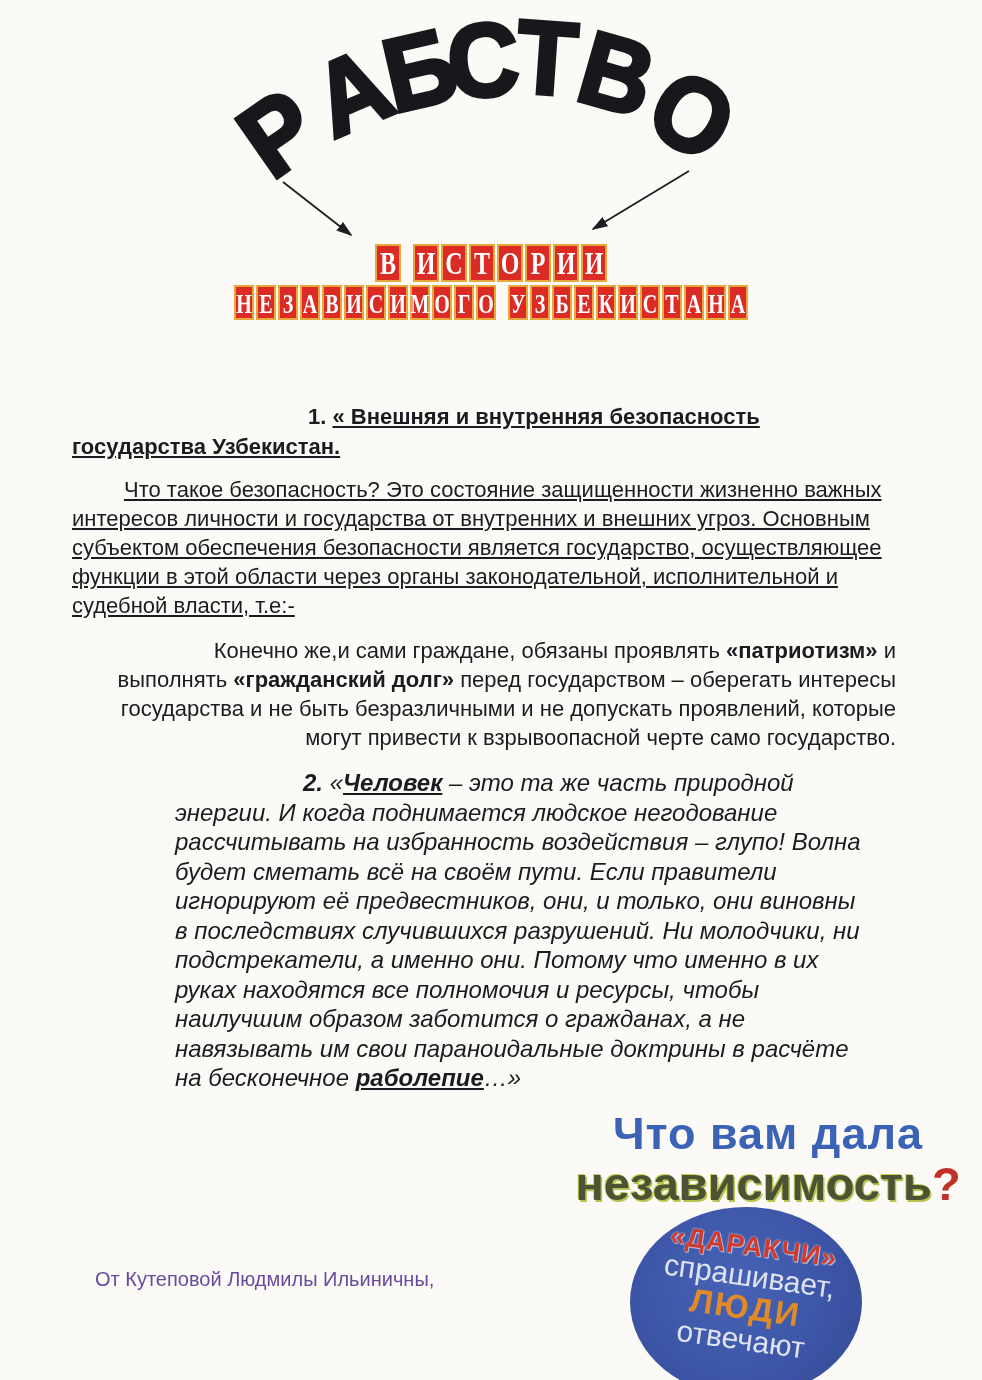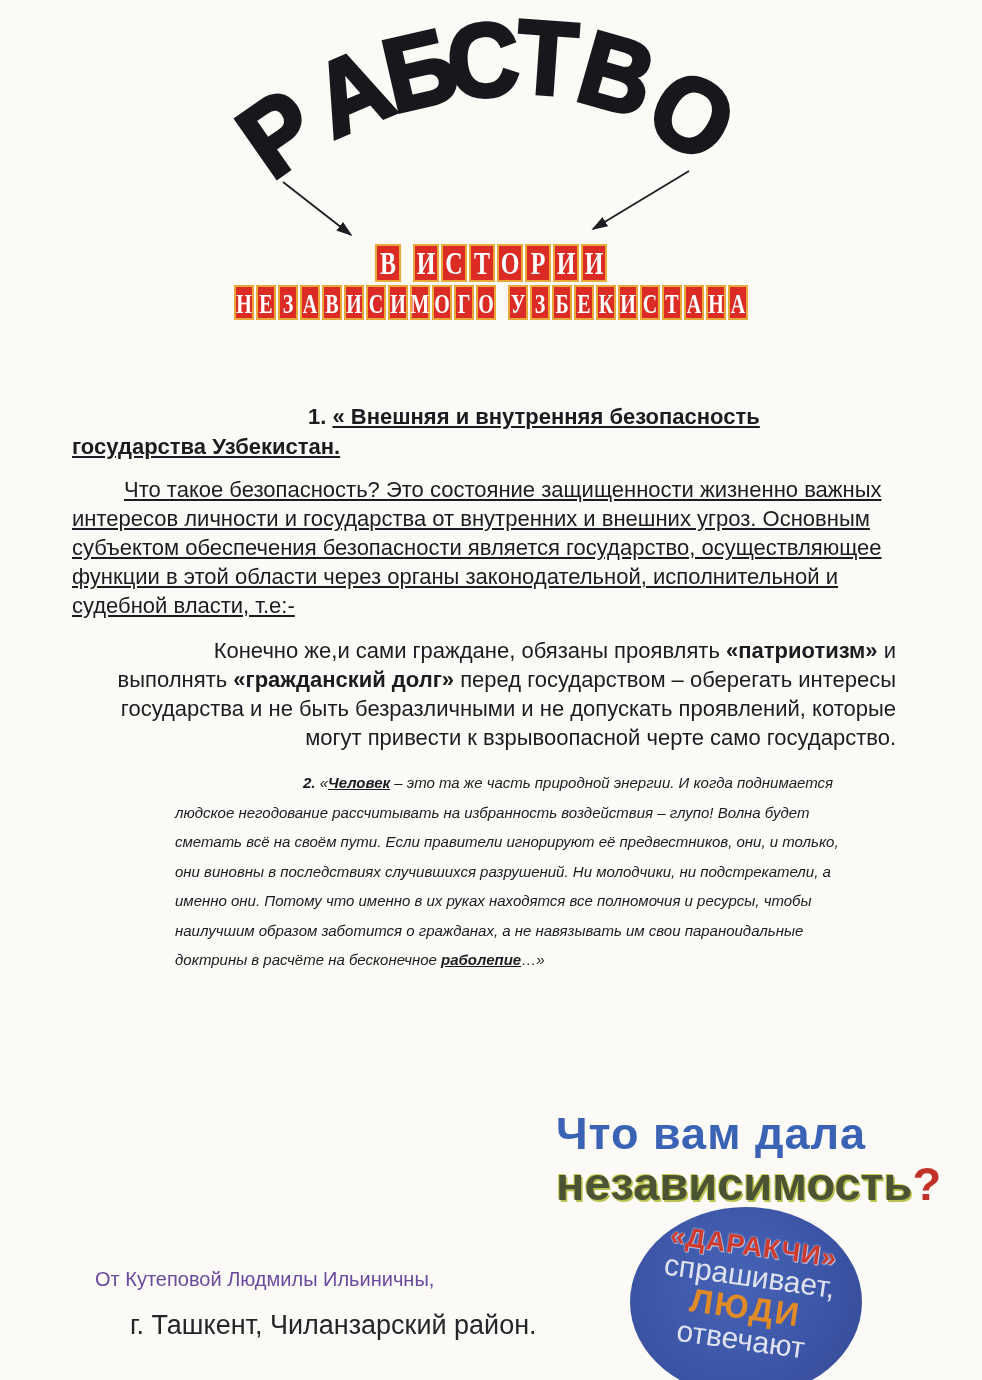--- a/index.html
+++ b/index.html
@@ -35,26 +35,26 @@
   .lb-space{display:inline-block;width:10px;}
   
   .main-text{position:absolute;left:72px;top:358px;width:824px;font-size:22px;line-height:29px;margin-top:44px;}
   .heading{font-weight:bold;line-height:30px;text-indent:236px;margin:0;}
   .para{margin:13px 0 0 0;}
   .p-security{text-indent:52px;text-decoration:underline;}
   .p-agencies{text-indent:78px;margin-top:15px;}
   .p-citizens{text-indent:64px;margin-top:16px;text-align:right;}
   .quote{
     font-style:italic;margin:16px 0 0 103px;width:692px;
-    text-indent:128px;line-height:29.5px;font-size:15px;
+    text-indent:128px;line-height:29.5px;font-size:24px;
   }
   .b{font-weight:bold;}
   .u{text-decoration:underline;}
   
-  .question{position:absolute;left:556px;top:1110px;width:424px;text-align:left;line-height:1.08;}
+  .question{position:absolute;left:556px;top:1110px;width:424px;text-align:center;line-height:1.08;}
   .q-line1{font-size:45px;font-weight:bold;color:#3a62b5;letter-spacing:1px;}
   .q-line2{font-size:47px;font-weight:bold;letter-spacing:0;}
   .q-word{color:#4c5335;text-shadow:1.5px 1.5px 0 #b9c24e,-1px -1px 0 #c8cf52;}
   .q-mark{color:#c23127;}
   
   .badge{
     position:absolute;left:630px;top:1207px;width:232px;height:190px;
     border-radius:50%;
     background:radial-gradient(circle at 45% 40%, #4763b5 0%, #3c55a7 55%, #34498f 100%);
   }
@@ -179,15 +179,14 @@
   <div class="badge">
     <div class="badge-inner">
       <div class="badge-l1">«ДАРАКЧИ»</div>
       <div class="badge-l2">спрашивает,</div>
       <div class="badge-l3">ЛЮДИ</div>
       <div class="badge-l4">отвечают</div>
     </div>
   </div>
 
   <div class="footer-author">От Кутеповой Людмилы Ильиничны,</div>
-  <div class="footer-address">г. Ташкент, Чиланзарский район.</div>
 
 </div>
 
 </body></html>

